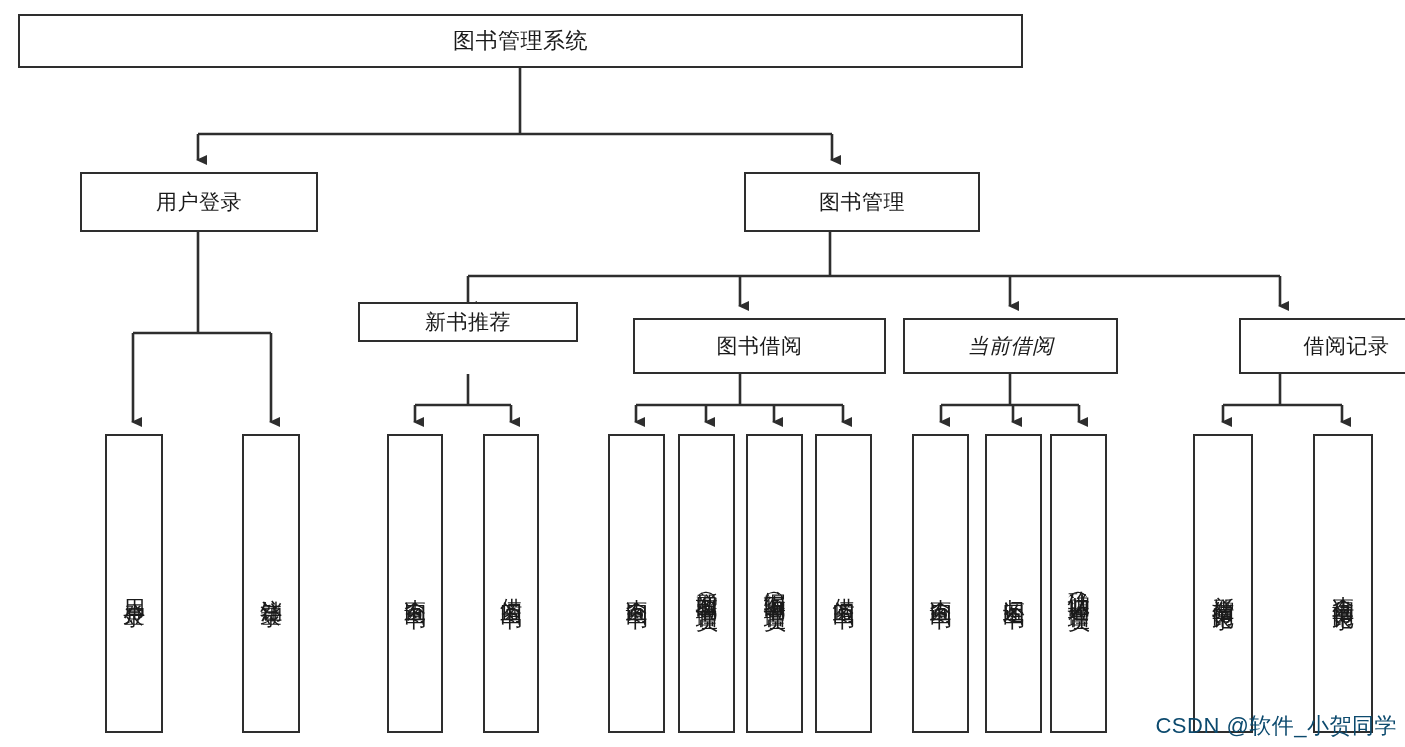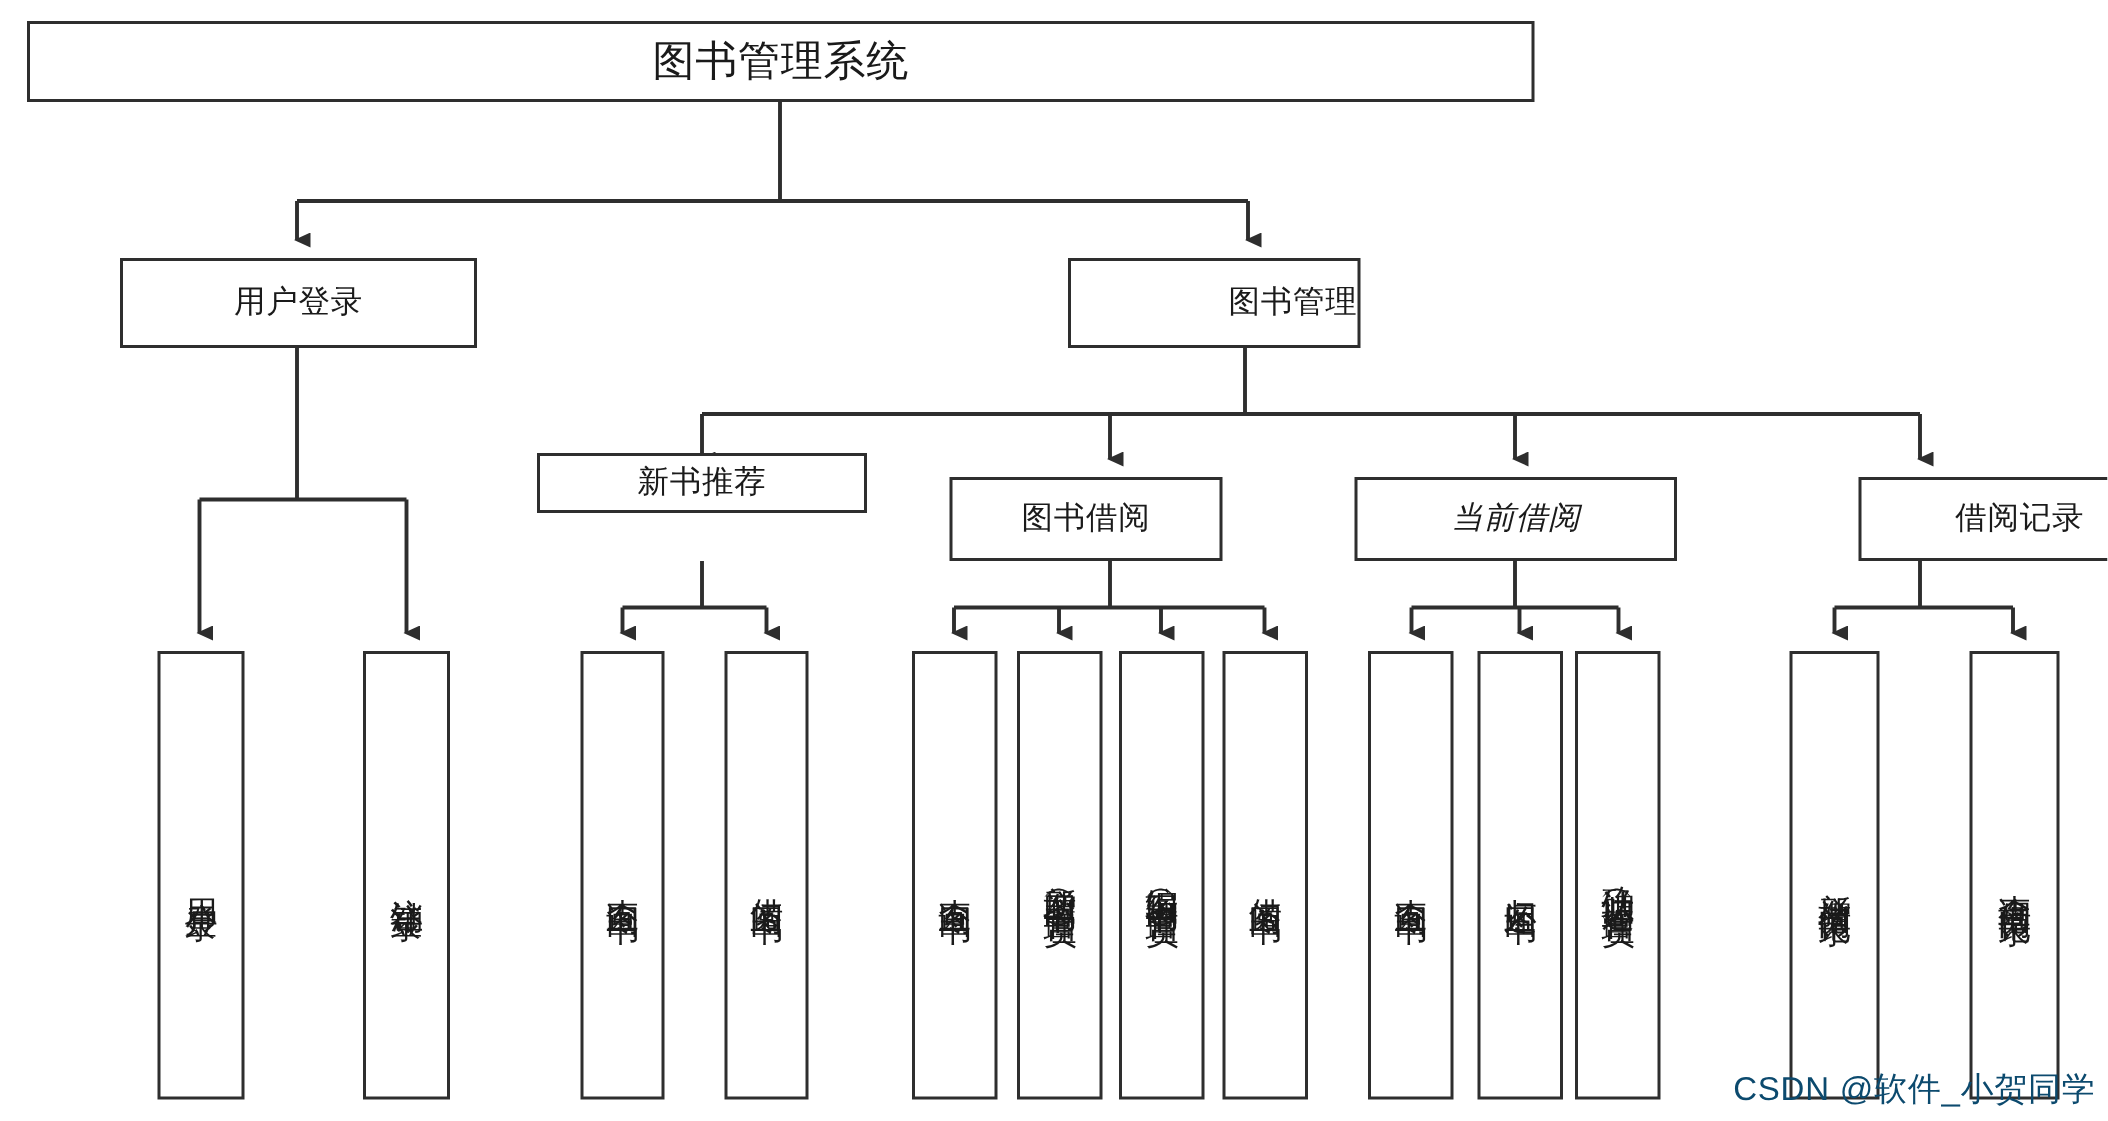--- a/index.html
+++ b/index.html
@@ -18,21 +18,21 @@
     color:#1a1a1a;
   }
   .node .lbl{
     display:block;
     text-align:center;
     line-height:1.18;
     letter-spacing:0.5px;
   }
   
   .node.h .lbl{font-size:21px;}
-  .node.root .lbl{font-size:28px;}
+  .node.root .lbl{font-size:22px;}
 
   
   .node.v{align-items:center;justify-content:center;padding-top:6px;}
   .node.v .lbl{
     writing-mode:vertical-rl;
     text-orientation:upright;
     font-size:22px;
     line-height:1.02;
     letter-spacing:3px;
     white-space:nowrap;
@@ -105,28 +105,28 @@
     </g>
   </svg>
 
   <div class="node h root" style="left:18px;top:14px;width:1005px;height:54px;">
     <span class="lbl">图书管理系统</span>
   </div>
 
   <div class="node h" style="left:80px;top:172px;width:238px;height:60px;">
     <span class="lbl">用户登录</span>
   </div>
-  <div class="node h" style="left:712px;top:172px;width:195px;height:60px;justify-content:flex-end;">
+  <div class="node h" style="left:744px;top:172px;width:236px;height:60px;">
     <span class="lbl">图书管理</span>
   </div>
 
   <div class="node h" style="left:358px;top:302px;width:220px;height:40px;">
     <span class="lbl">新书推荐</span>
   </div>
-  <div class="node h" style="left:633px;top:318px;width:182px;height:56px;">
+  <div class="node h" style="left:633px;top:318px;width:253px;height:56px;">
     <span class="lbl">图书借阅</span>
   </div>
   <div class="node h" style="left:903px;top:318px;width:215px;height:56px;font-style:italic;">
     <span class="lbl">当前借阅</span>
   </div>
   <div class="node h" style="left:1239px;top:318px;width:215px;height:56px;">
     <span class="lbl">借阅记录</span>
   </div>
 
   <div class="node v" style="left:105px;top:434px;width:58px;height:299px;">

